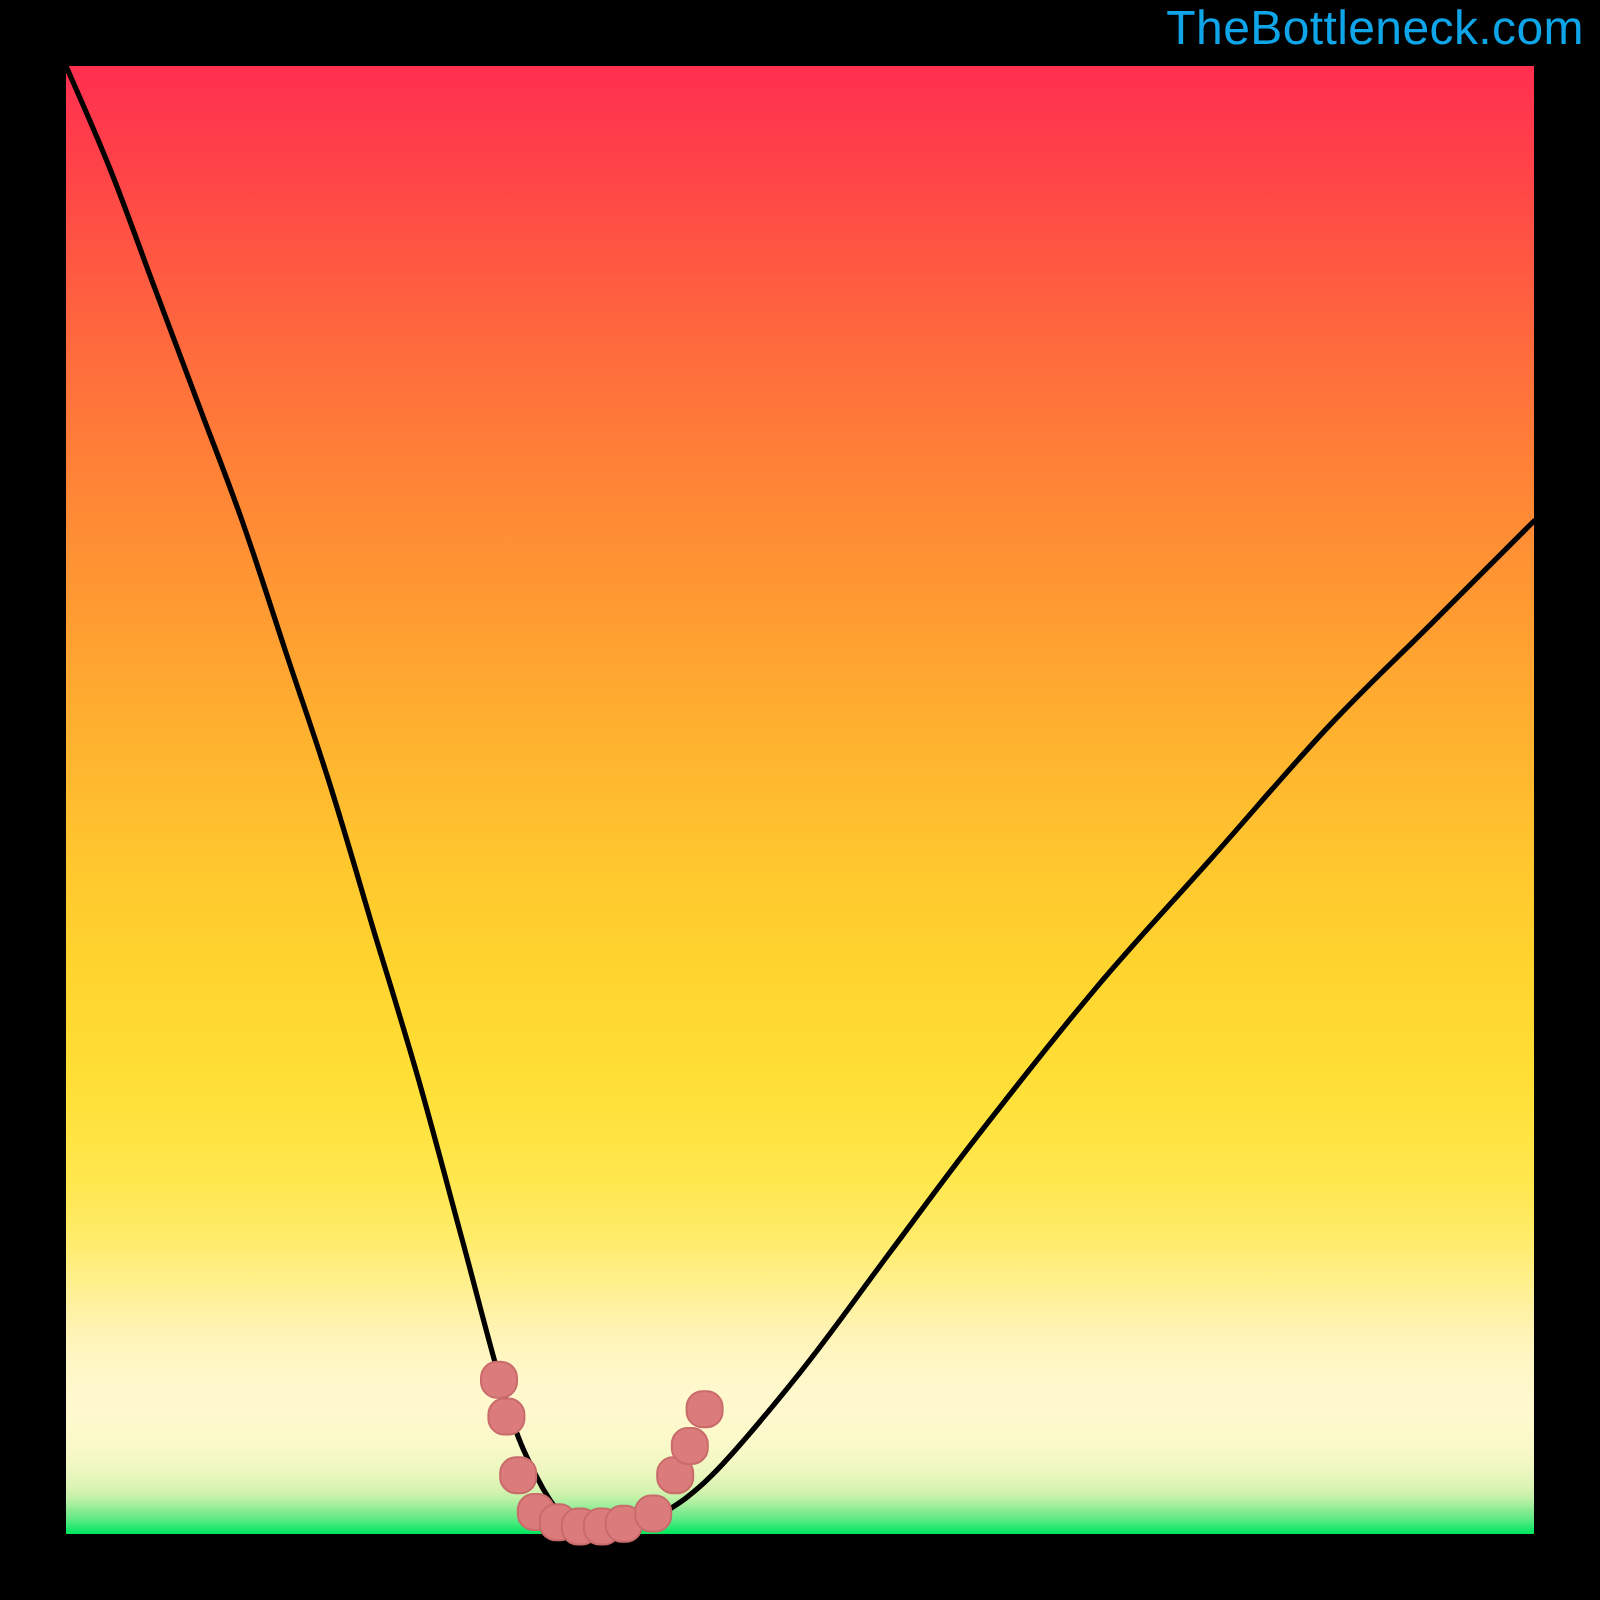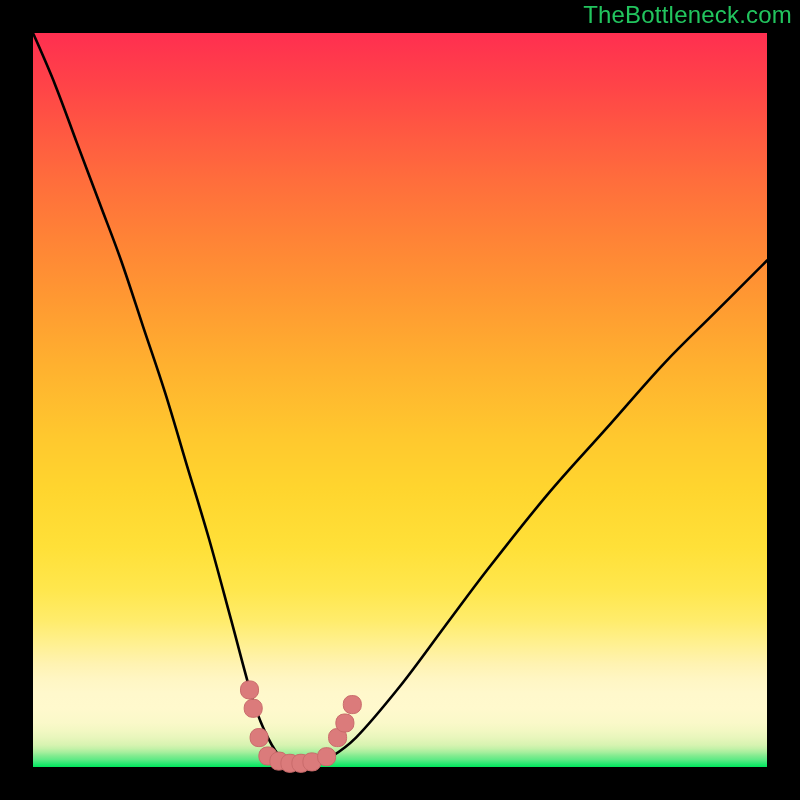--- a/index.html
+++ b/index.html
@@ -54,21 +54,21 @@
       #ff6d3c 80%,
       #ff5742 87%,
       #ff4348 93%,
       #ff2f50 100%
     );
   }
   .watermark {
     position: absolute;
     top: 1px;
     right: 8px;
-    color: #22c55e;
+    color: #0ea5e9;
     font-size: 24px;
     font-weight: 400;
     letter-spacing: 0.2px;
   }
   svg.overlay {
     position: absolute;
     left: 0;
     top: 0;
     width: 800px;
     height: 800px;

